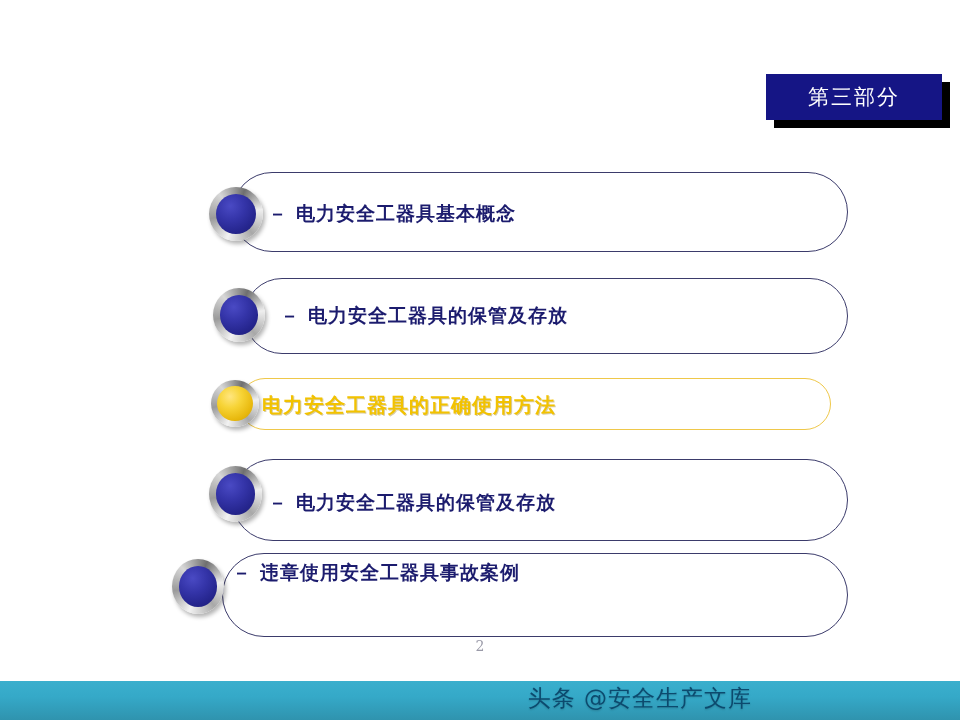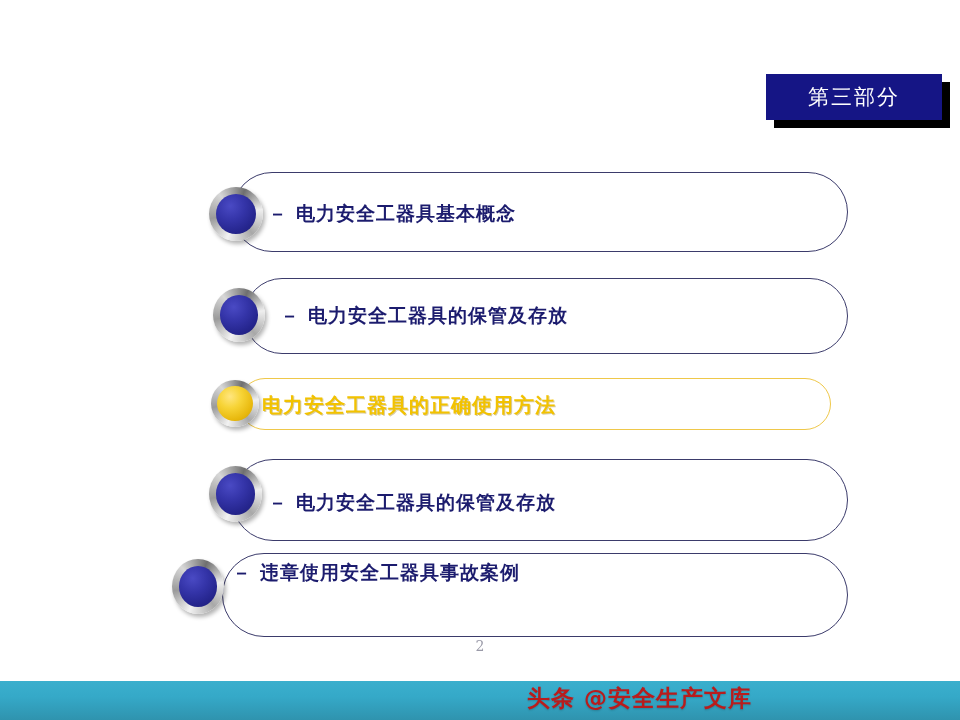--- a/index.html
+++ b/index.html
@@ -138,22 +138,22 @@
     top: 681px;
     width: 960px;
     height: 39px;
     background: linear-gradient(to bottom, #3aafcd 0%, #35a9c8 40%, #2f93ae 100%);
   }
   .watermark {
     position: absolute;
     right: 14px;
     top: 683px;
     font-size: 23px;
-    font-weight: bold;
-    color: #b91c1c;
+    font-weight: normal;
+    color: #0c4a6e;
     letter-spacing: 1px;
     text-shadow: 0 1px 2px rgba(0,0,0,0.18);
     font-family: "DejaVu Sans", "Liberation Sans", sans-serif;
     white-space: nowrap;
   }
 </style>
 </head>
 <body>
 
 <div id="slide">

